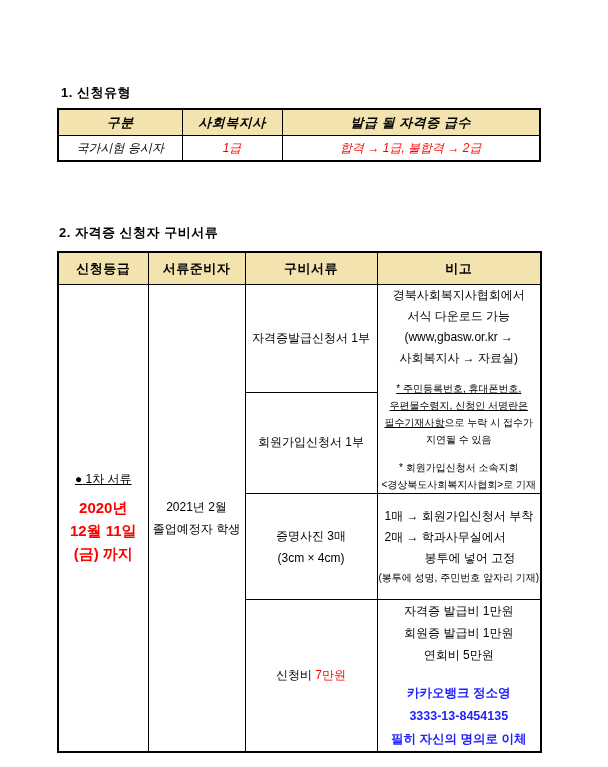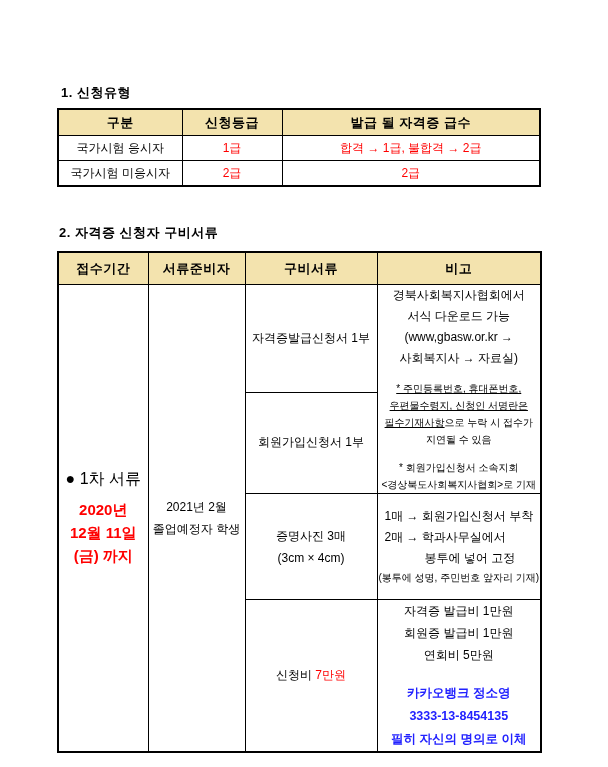--- a/index.html
+++ b/index.html
@@ -12,33 +12,33 @@
   }
 
   .sec-heading { position:absolute; font-size:13px; font-weight:bold; letter-spacing:0.5px; }
   .sec-heading.s1 { left:61px; top:84px; }
   .sec-heading.s2 { left:59px; top:224px; }
 
   table { border-collapse:collapse; table-layout:fixed; border:2px solid #000; position:absolute; }
   th, td { border:1px solid #000; text-align:center; vertical-align:middle; padding:0; }
   th { background:var(--header-fill); font-size:13px; font-weight:bold; letter-spacing:0.5px; }
 
-  .t1 { left:57px; top:108px; }
+  .t1 { left:57px; top:108px;font-style:italic; }
   .t1 th { height:25px; }
   .t1 td { font-size:12px; }
   .t1 tr.body-row td { height:24px; }
 
   .t2 { left:57px; top:251px; }
   .t2 th { height:31px; }
   .t2 td { font-size:12px; }
 
   .red  { color:var(--red); }
 
   
-  .period-top { font-size:16px; margin-bottom:8px; }
+  .period-top { font-size:12px; margin-bottom:8px;text-decoration:underline; }
   .deadline { color:var(--red); font-weight:bold; font-size:15px; line-height:23px; }
 
   
   .preparer-line { line-height:22px; font-size:12px; }
 
   
   .doc-line { line-height:22px; }
 
   
   .remark { font-size:12px; }
@@ -65,50 +65,45 @@
 
   <table class="t1">
     <colgroup>
       <col style="width:124px">
         <col style="width:100px">
         <col style="width:258px">
     </colgroup>
     <thead>
       <tr>
         <th>구분</th>
-        <th>신청등급</th>
+        <th>사회복지사</th>
         <th>발급 될 자격증 급수</th>
       </tr>
     </thead>
     <tbody>
       <tr class="body-row">
         <td>국가시험 응시자</td>
         <td class="red">1급</td>
         <td class="red">합격 → 1급, 불합격 → 2급</td>
-      </tr>
-      <tr class="body-row">
-        <td>국가시험 미응시자</td>
-        <td class="red">2급</td>
-        <td class="red">2급</td>
       </tr>
     </tbody>
   </table>
 
   <div class="sec-heading s2">2. 자격증 신청자 구비서류</div>
 
   <table class="t2">
     <colgroup>
       <col style="width:90px">
         <col style="width:97px">
         <col style="width:132px">
         <col style="width:164px">
     </colgroup>
     <thead>
       <tr>
-        <th>접수기간</th>
+        <th>신청등급</th>
         <th>서류준비자</th>
         <th>구비서류</th>
         <th>비고</th>
       </tr>
     </thead>
     <tbody>
       <tr style="height:106px">
         <td rowspan="4">
           <div class="period-top">
             <span>●</span>

